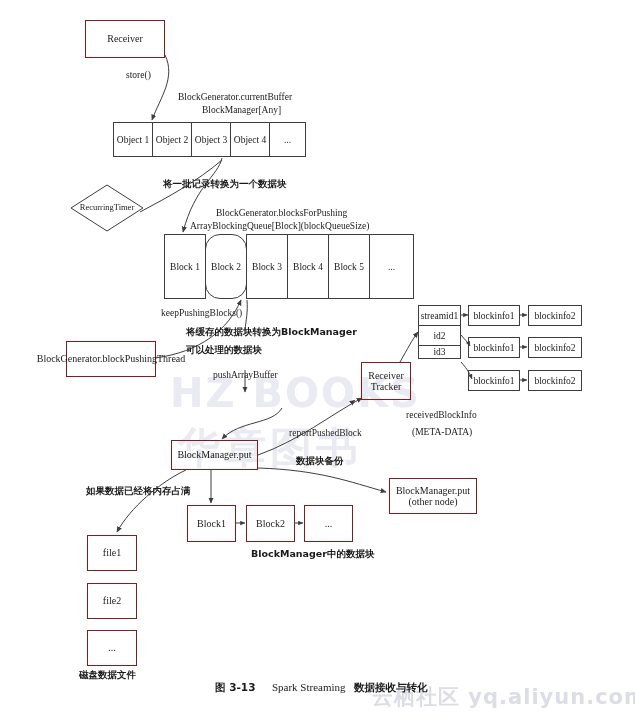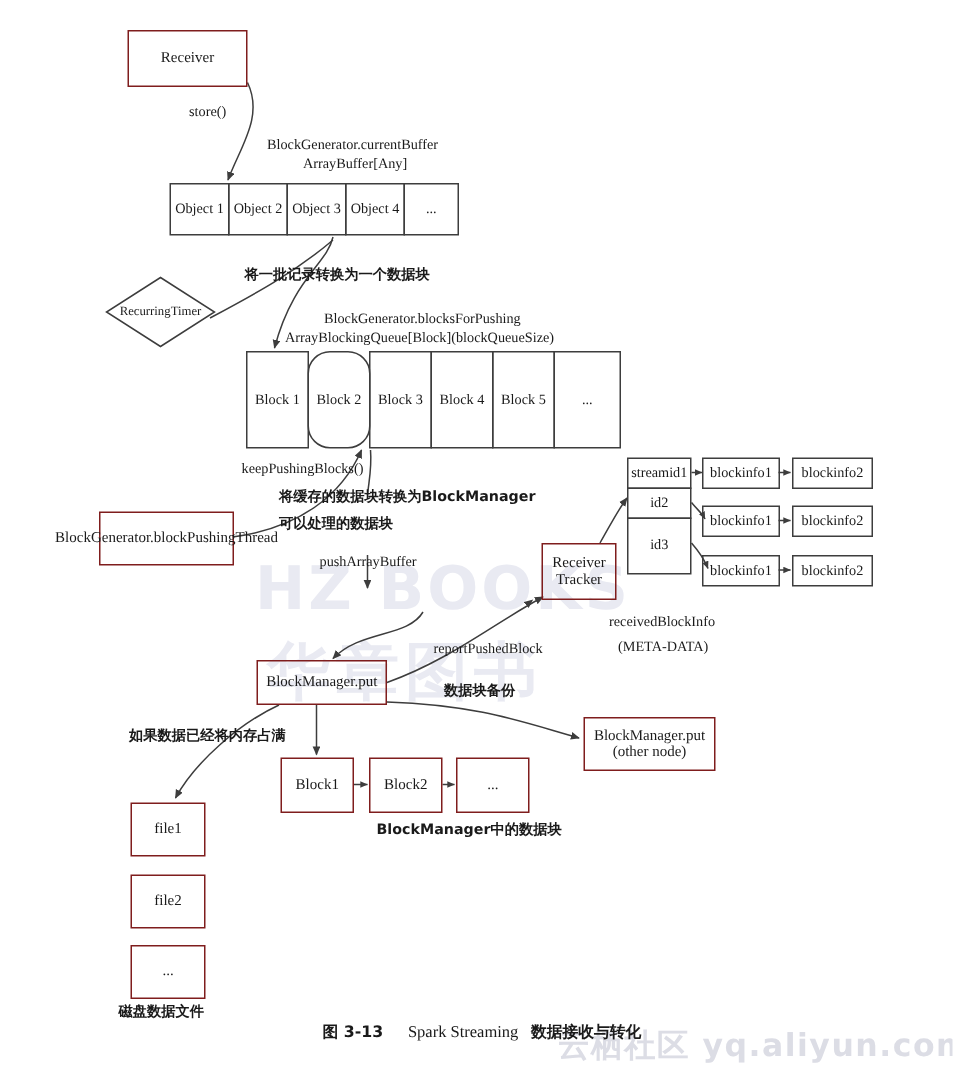--- a/index.html
+++ b/index.html
@@ -168,21 +168,21 @@
 
       <path d="M236,523 L245,523" marker-end="url(#ahs)"></path>
       <path d="M295,523 L303,523" marker-end="url(#ahs)"></path>
     </g>
   </svg>
 
   <div class="node" style="left:85px; top:20px; width:80px; height:38px;">Receiver</div>
   <div class="lbl" style="left:126px; top:70px;">store()</div>
 
   <div class="lbl" style="left:178px; top:92px;">BlockGenerator.currentBuffer</div>
-  <div class="lbl" style="left:202px; top:105px;">ArrayBuffer[Any]</div>
+  <div class="lbl" style="left:202px; top:105px;">BlockManager[Any]</div>
 
   <div class="cell" style="left:113px; top:122px; width:40px; height:35px;">Object 1</div>
   <div class="cell" style="left:152px; top:122px; width:40px; height:35px;">Object 2</div>
   <div class="cell" style="left:191px; top:122px; width:40px; height:35px;">Object 3</div>
   <div class="cell" style="left:230px; top:122px; width:40px; height:35px;">Object 4</div>
   <div class="cell" style="left:269px; top:122px; width:37px; height:35px;">...</div>
 
   <div class="diamond-wrap" style="left:70px; top:184px; width:74px; height:48px;">
     <svg width="74" height="48" viewBox="0 0 74 48" xmlns="http://www.w3.org/2000/svg">
       <polygon points="37,1 73,24 37,47 1,24" fill="none" stroke="#3d3d3d" stroke-width="1"></polygon>
@@ -215,21 +215,21 @@
     <span>blockPushingThread</span>
   </div>
 
   <div class="node" style="left:361px; top:362px; width:50px; height:38px; flex-direction:column;">
     <span>Receiver</span>
     <span>Tracker</span>
   </div>
 
   <div class="cell" style="left:418px; top:305px; width:43px; height:21px; border-width:1.4px;">streamid1</div>
   <div class="cell" style="left:418px; top:325px; width:43px; height:21px; border-width:1.4px;">id2</div>
-  <div class="cell" style="left:418px; top:345px; width:43px; height:38px; border-width:1.4px;">id3</div>
+  <div class="cell" style="left:418px; top:345px; width:43px; height:14px; border-width:1.4px;">id3</div>
 
   <div class="cell" style="left:468px; top:305px; width:52px; height:21px;">blockinfo1</div>
   <div class="cell" style="left:528px; top:305px; width:54px; height:21px;">blockinfo2</div>
 
   <div class="cell" style="left:468px; top:337px; width:52px; height:21px;">blockinfo1</div>
   <div class="cell" style="left:528px; top:337px; width:54px; height:21px;">blockinfo2</div>
 
   <div class="cell" style="left:468px; top:370px; width:52px; height:21px;">blockinfo1</div>
   <div class="cell" style="left:528px; top:370px; width:54px; height:21px;">blockinfo2</div>
 

